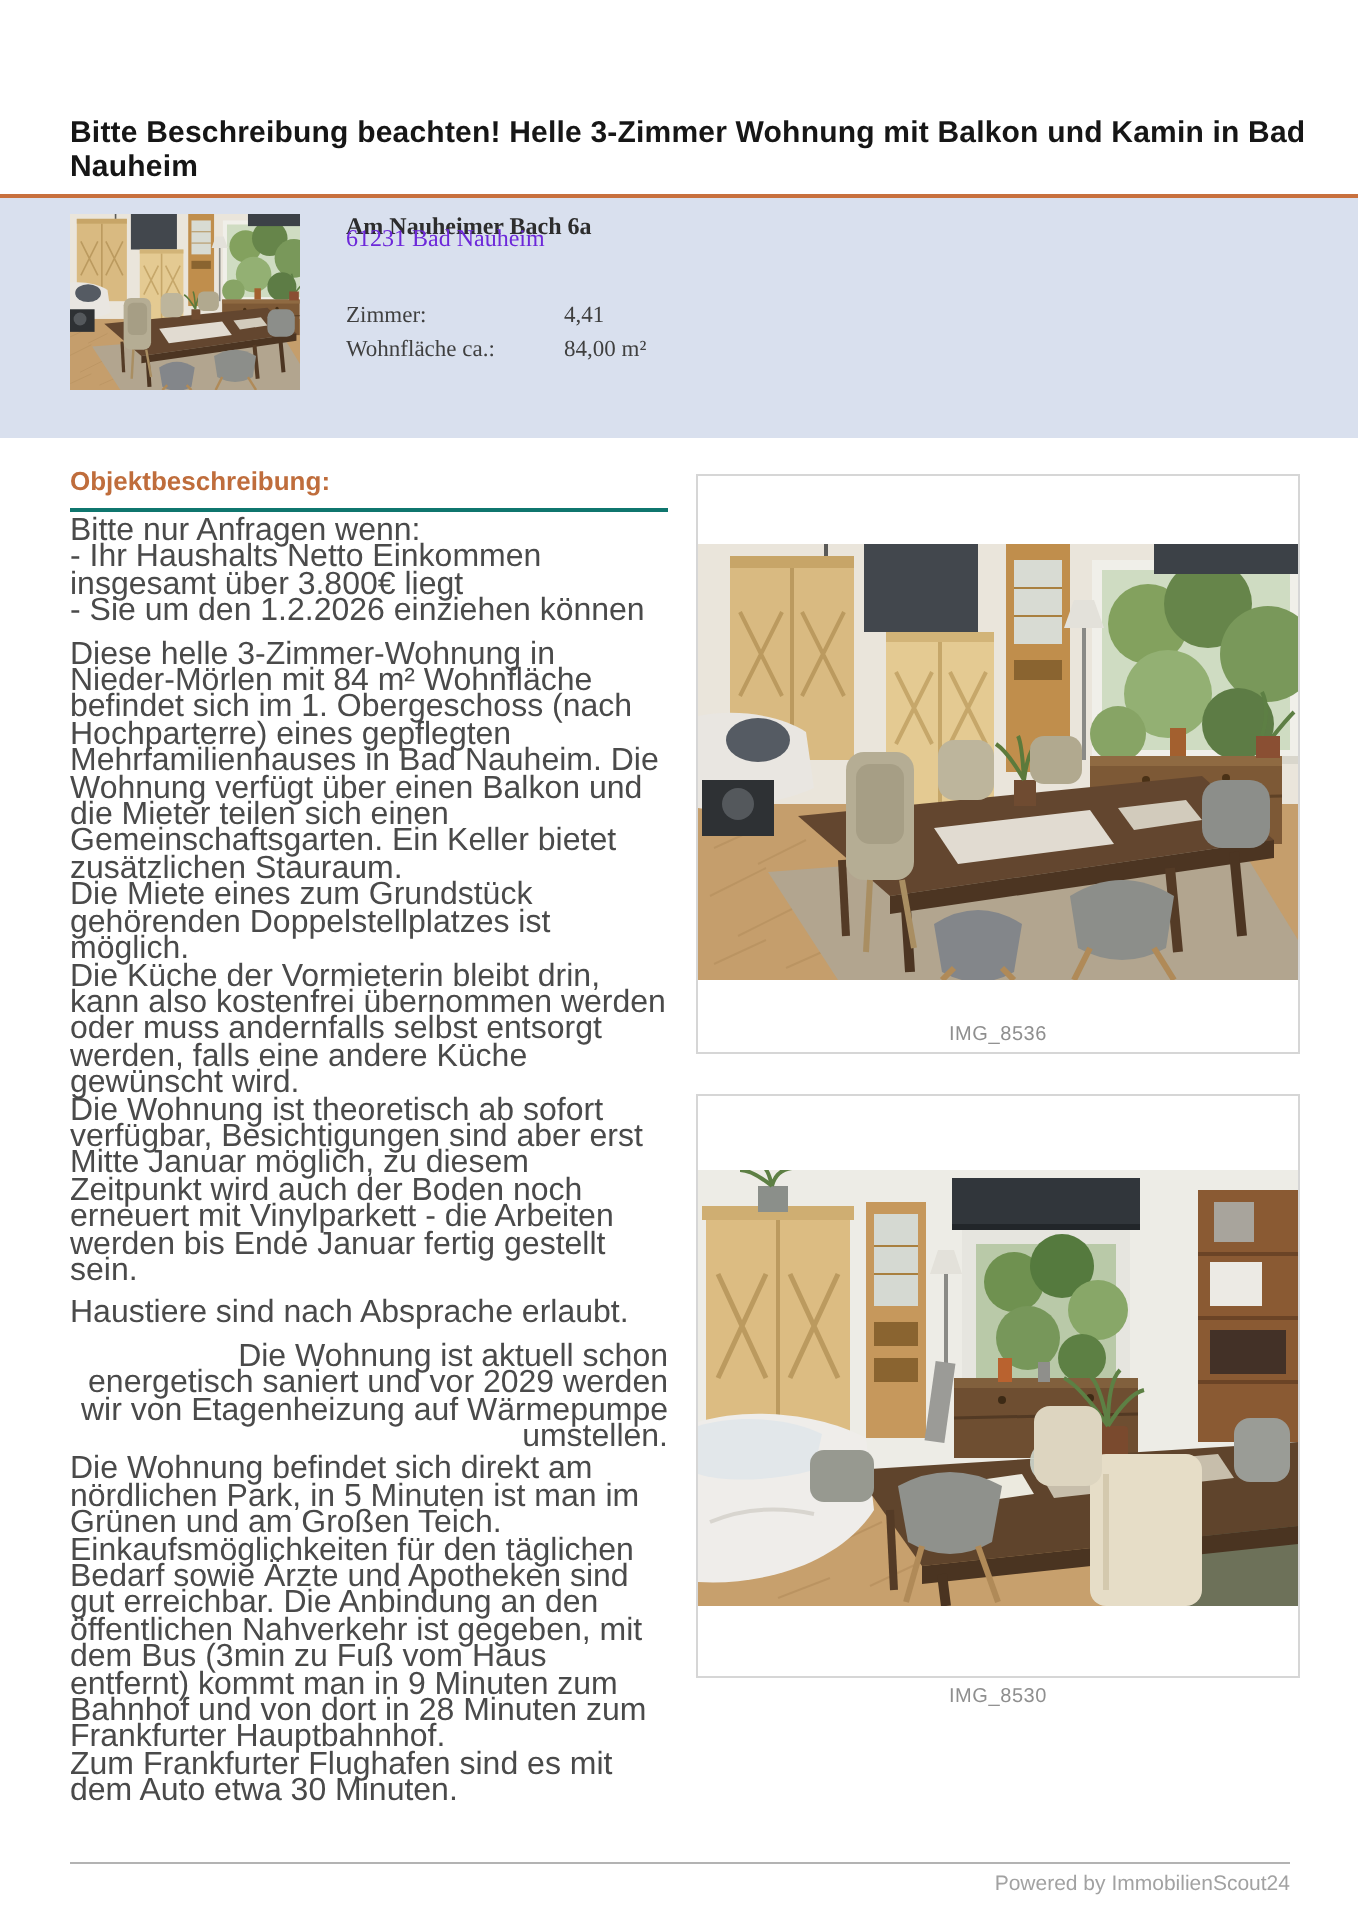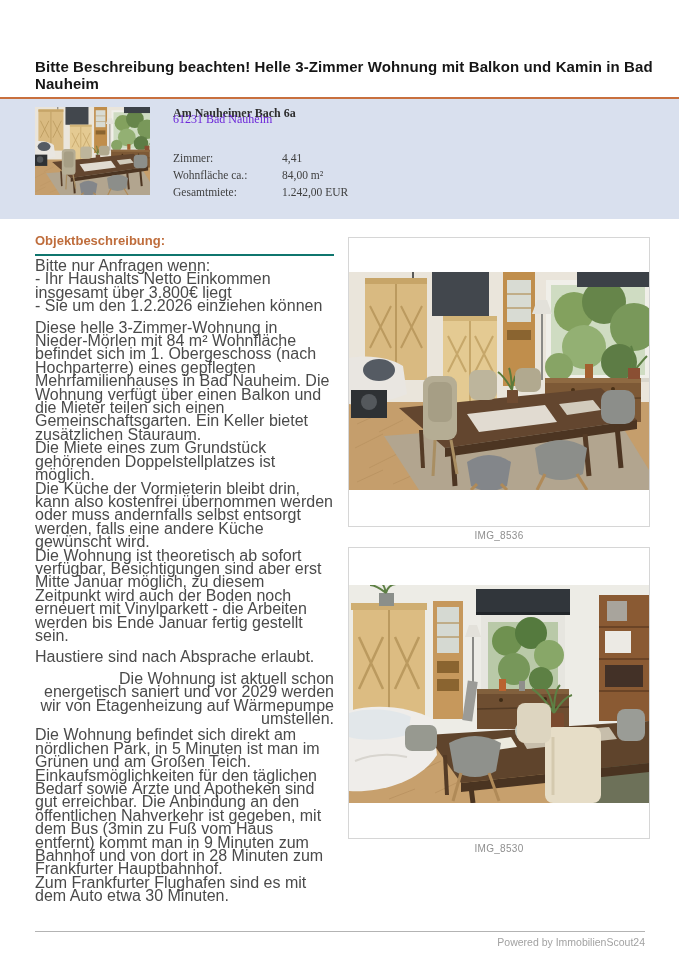--- a/index.html
+++ b/index.html
@@ -39,21 +39,21 @@
   }
   .photo-card.first{top:225px;}
   .photo-card.second{top:535px;height:292px;}
   .photo-card svg{position:absolute;left:0;width:300px;height:218px;display:block;}
   .photo-card.first svg{top:34px;}
   .photo-card.second svg{top:37px;}
   .photo-caption{
     position:absolute;left:348px;width:302px;text-align:center;
     font-size:10px;color:#8f8f8f;letter-spacing:0.3px;
   }
-  .photo-caption.first{top:518px;}
+  .photo-caption.first{top:500px;}
   .photo-caption.second{top:831px;}
   .footer-line{position:absolute;left:35px;top:919px;width:610px;height:1px;background:#b3b3b3;}
   .footer-text{
     position:absolute;left:35px;top:924px;width:610px;text-align:right;
     font-size:10.5px;color:#a2a2a2;
   }
 </style>
 </head>
 <body>
 
@@ -258,24 +258,20 @@
     <div class="addr2">61231 Bad Nauheim</div>
     <div class="facts">
       <div class="fact-row">
         <span class="fact-label">Zimmer:</span>
         <span class="fact-value">4,41</span>
       </div>
       <div class="fact-row">
         <span class="fact-label">Wohnfläche ca.:</span>
         <span class="fact-value">84,00 m²</span>
       </div>
-      <div class="fact-row">
-        <span class="fact-label">Gesamtmiete:</span>
-        <span class="fact-value">1.242,00 EUR</span>
-      </div>
     </div>
   </header>
 
   <section class="left-col">
     <h2 class="sec-heading">Objektbeschreibung:</h2>
     <p class="body-text">Bitte nur Anfragen wenn:
 - Ihr Haushalts Netto Einkommen insgesamt über 3.800€ liegt
 - Sie um den 1.2.2026 einziehen können</p>
     <p class="body-text">Diese helle 3-Zimmer-Wohnung in Nieder-Mörlen mit 84 m² Wohnfläche befindet sich im 1. Obergeschoss (nach Hochparterre) eines gepflegten Mehrfamilienhauses in Bad Nauheim. Die Wohnung verfügt über einen Balkon und die Mieter teilen sich einen Gemeinschaftsgarten. Ein Keller bietet zusätzlichen Stauraum.
 Die Miete eines zum Grundstück gehörenden Doppelstellplatzes ist möglich.

